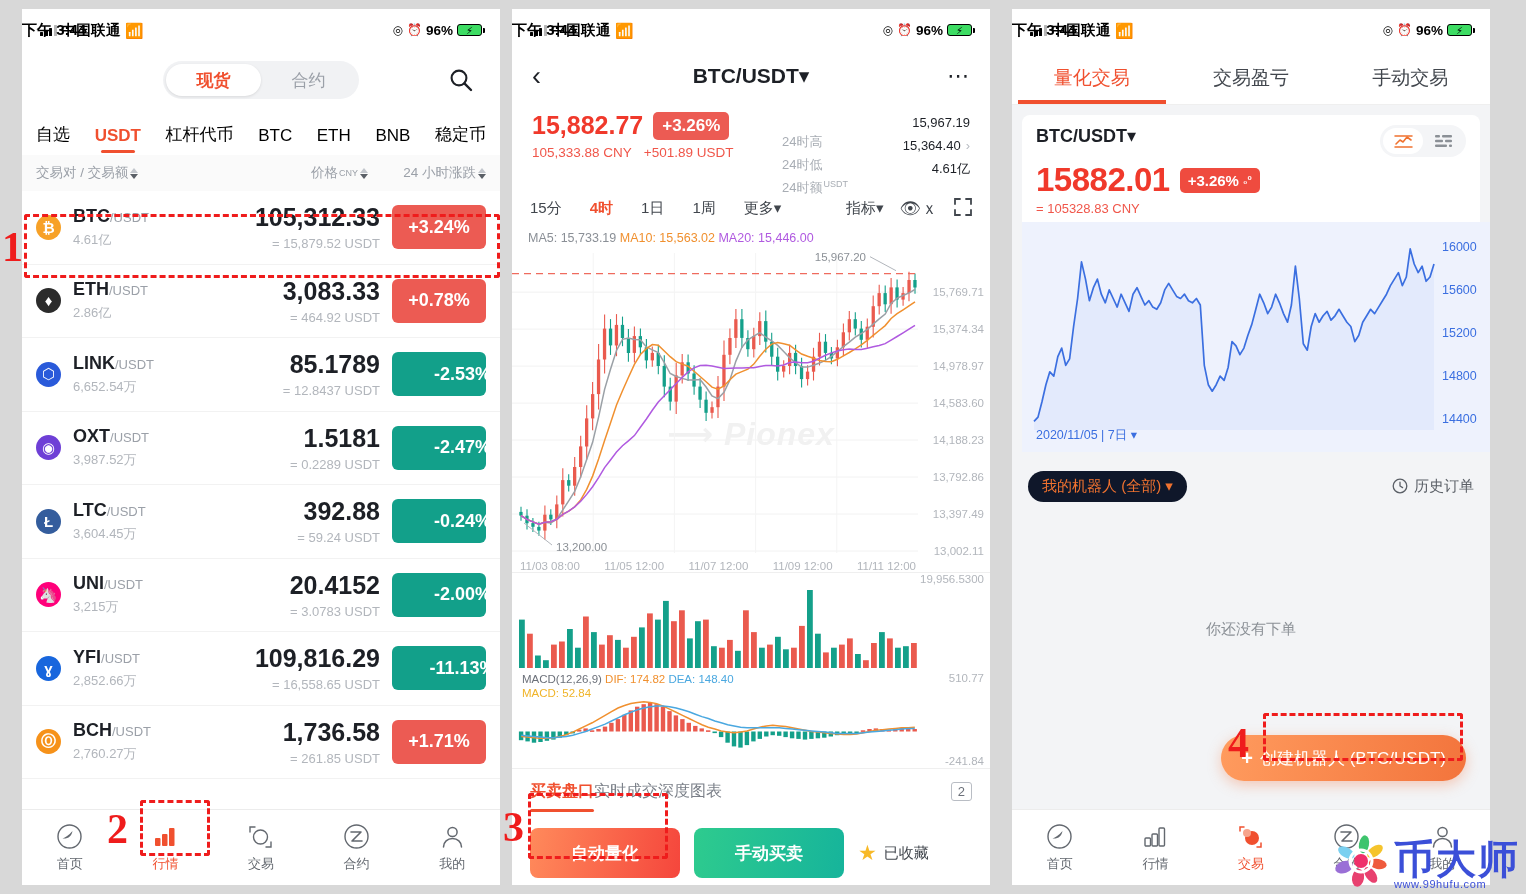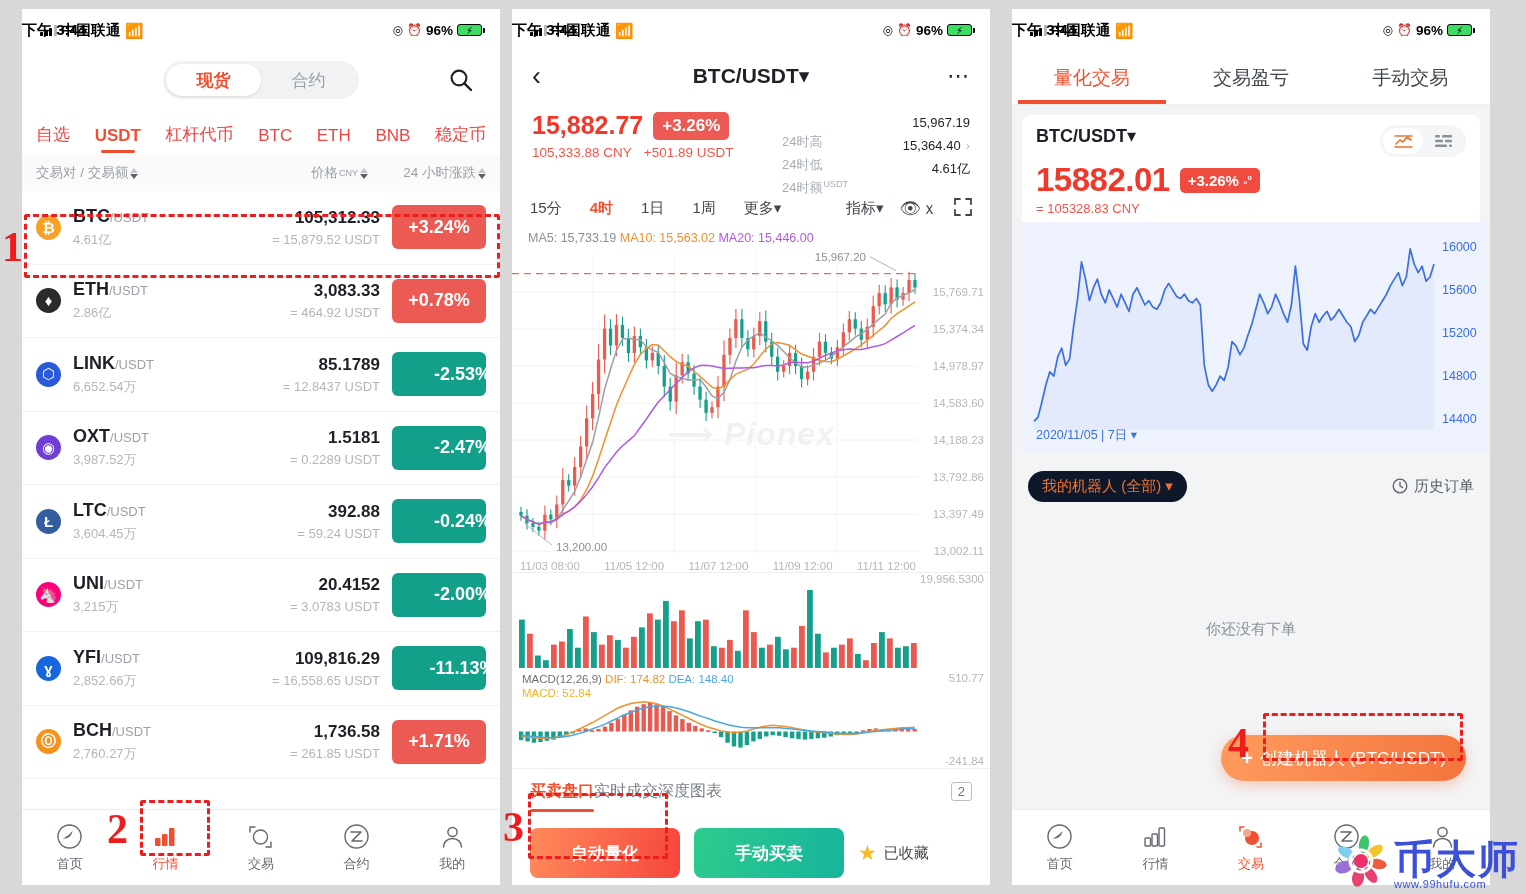--- a/index.html
+++ b/index.html
@@ -64,21 +64,21 @@
      box-shadow:0 1px 3px rgba(0,0,0,.10); }
   .search-btn {
     position:absolute; right:26px; top:50%; transform:translateY(-50%);
     width:26px; height:26px;
   }
 
   .p1-tabs {
     display:flex; align-items:flex-end; padding:2px 14px 0; height:46px;
     justify-content:space-between;
   }
-  .p1-tab { position:relative; font-size:17px; color:#ef4444; padding-bottom:9px; }
+  .p1-tab { position:relative; font-size:17px; color:#000000; padding-bottom:9px; }
   .p1-tab.active { color:#f0502f; font-weight:bold; }
   .p1-tab.active:after {
     content:""; position:absolute; left:50%; transform:translateX(-50%);
     bottom:2px; width:34px; height:3.5px; background:#f0502f; border-radius:2px;
   }
 
   .p1-colhdr {
     display:flex; align-items:center; height:36px; padding:0 14px;
     background:#fafafa; font-size:13.5px; color:#9ba0a8;
   }
@@ -101,21 +101,21 @@
   .coin-ico {
     width:25px; height:25px; border-radius:50%; margin-right:12px;
     display:flex; align-items:center; justify-content:center;
     font-size:15px; font-weight:bold; color:#fff; flex:0 0 25px;
   }
   .coin-name-wrap { flex:1; }
   .coin-name { font-size:18px; font-weight:bold; color:#1d2026; }
   .coin-name .q { font-size:13px; color:#9ba0a8; font-weight:normal; }
   .coin-vol { font-size:13px; color:#b2b6bc; margin-top:4px; }
   .coin-price-wrap { width:170px; text-align:right; margin-right:12px; }
-  .coin-price { font-size:17px; font-weight:bold; color:#1d2026; }
+  .coin-price { font-size:25px; font-weight:bold; color:#1d2026; }
   .coin-sub { font-size:13px; color:#b2b6bc; margin-top:4px; }
   .chg {
     width:94px; height:44px; border-radius:6px; display:flex;
     align-items:center; justify-content:center;
     color:#fff; font-size:18px; font-weight:bold;
   }
   .chg.up { background:#ec5b53; }
   .chg.down { background:#12a08a;padding-left:47px; }
 
   

